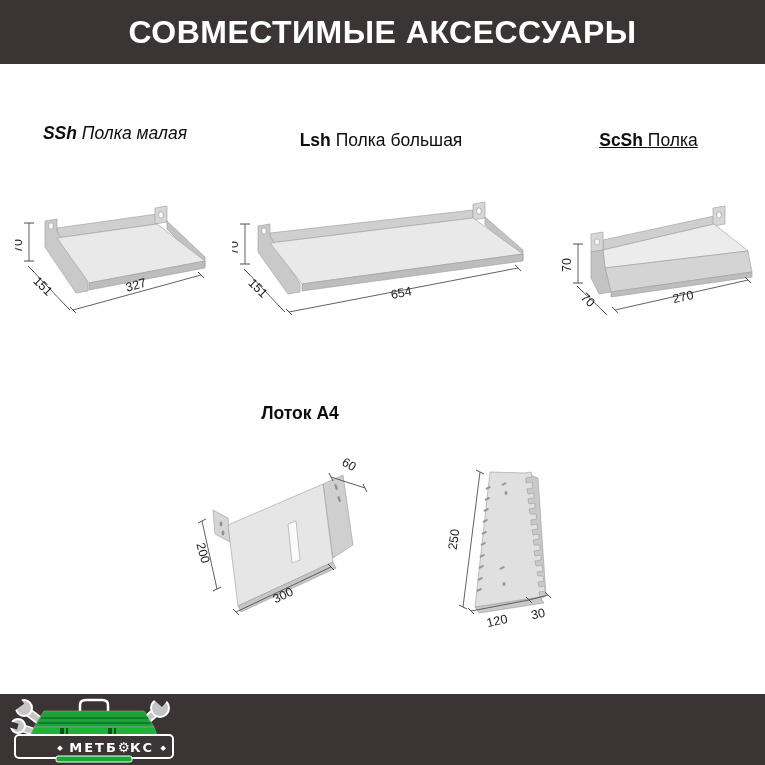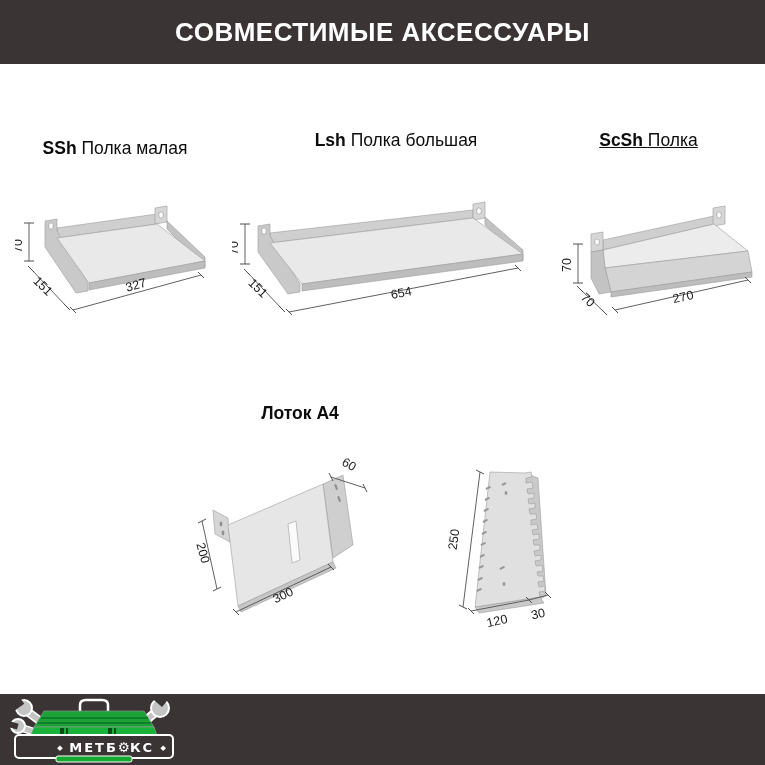--- a/index.html
+++ b/index.html
@@ -2,27 +2,27 @@
 <html><head>
 <meta charset="utf-8">
 <style>
   html,body{margin:0;padding:0;width:765px;height:765px;background:#fff;
     font-family:"Liberation Sans",sans-serif;}
   .page{position:relative;width:765px;height:765px;overflow:hidden;background:#fff;}
 
   
   .banner{position:absolute;left:0;top:0;width:765px;height:64px;background:#3a3435;
     display:flex;align-items:center;justify-content:center;}
-  .banner h1{margin:0;color:#fff;font-size:26px;font-weight:bold;letter-spacing:.5px;}
+  .banner h1{margin:0;color:#fff;font-size:32px;font-weight:bold;letter-spacing:.5px;}
 
   
   .plabel{position:absolute;text-align:center;font-size:17.5px;line-height:23px;color:#0d0d0d;}
   .plabel b{font-weight:bold;}
-  .lb0{left:15px;top:137px;width:200px;}
-  .lb1{left:251px;top:129px;width:290px;}
+  .lb0{left:15px;top:122px;width:200px;font-style:italic;}
+  .lb1{left:236px;top:129px;width:290px;}
   .lb2{left:546px;top:129px;width:205px;text-decoration:underline;}
   .lb3{left:180px;top:402px;width:240px;}
   .lb4{left:420px;top:402px;width:170px;}
 
   
   .draw{position:absolute;}
   .d0{left:15px;top:197px;}
   .d1{left:232px;top:198px;}
   .d2{left:557px;top:198px;}
   .d3{left:180px;top:440px;}

